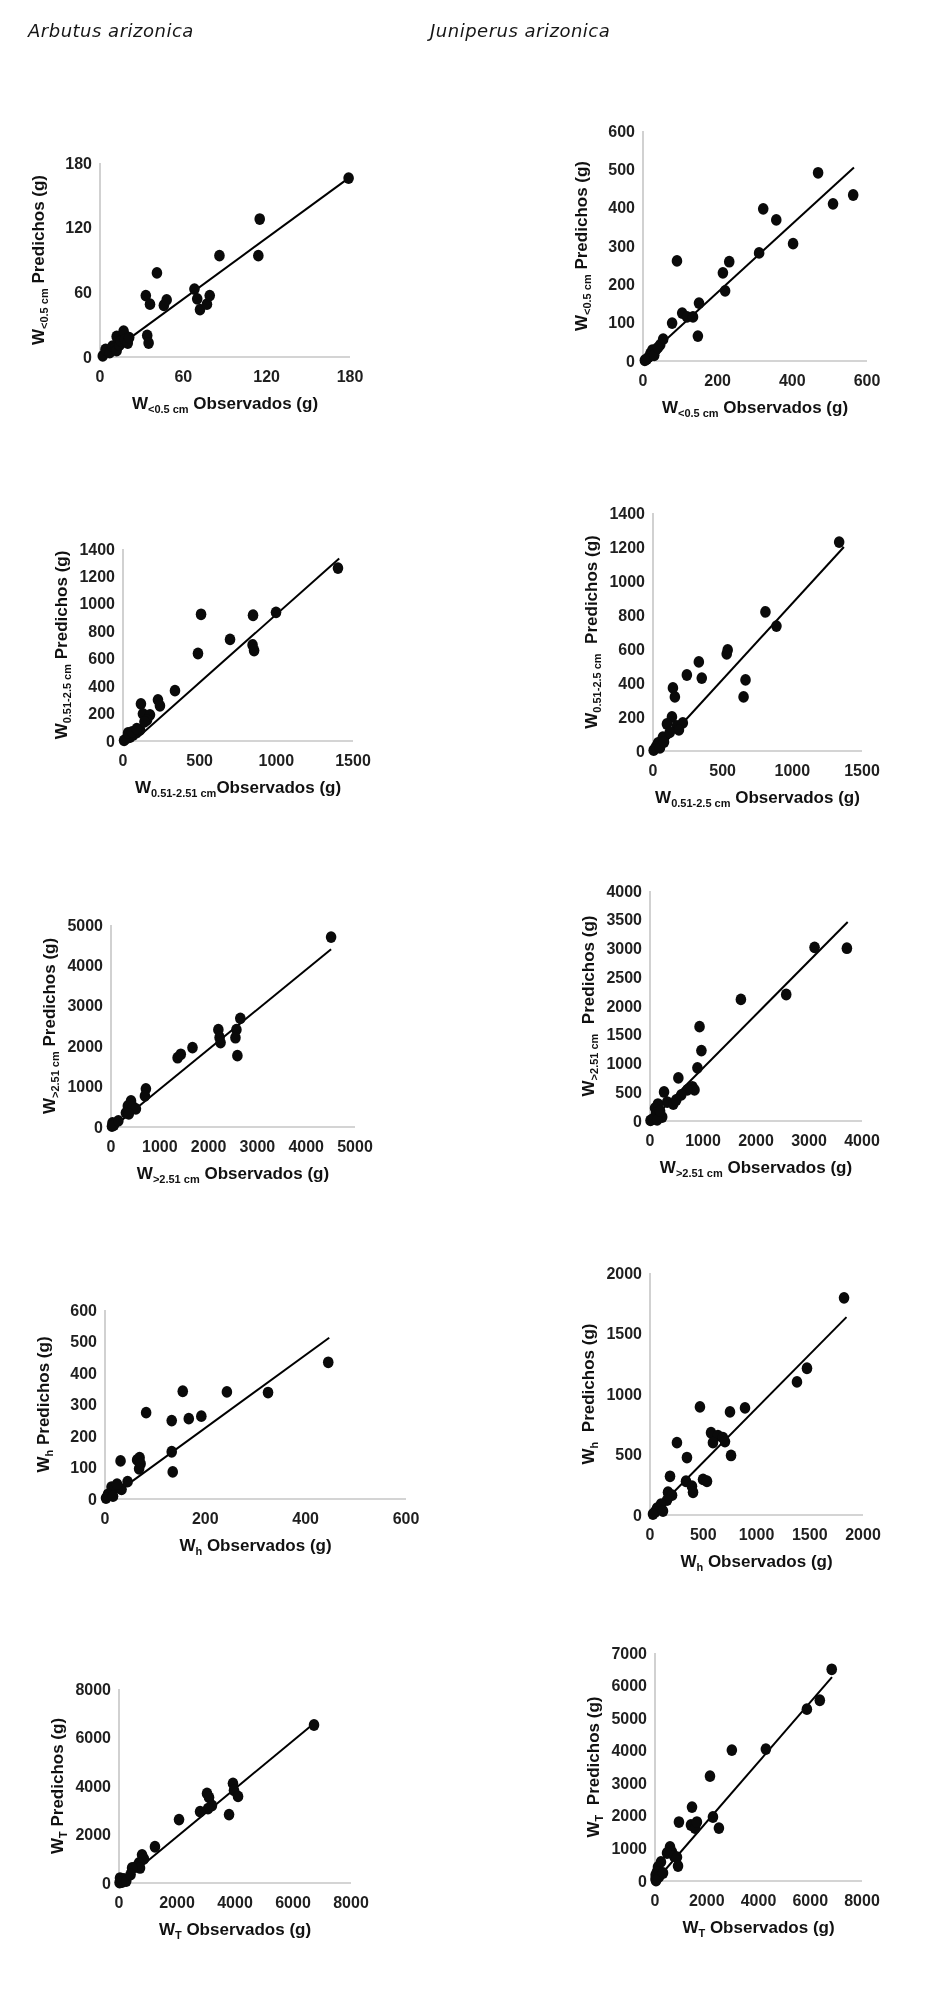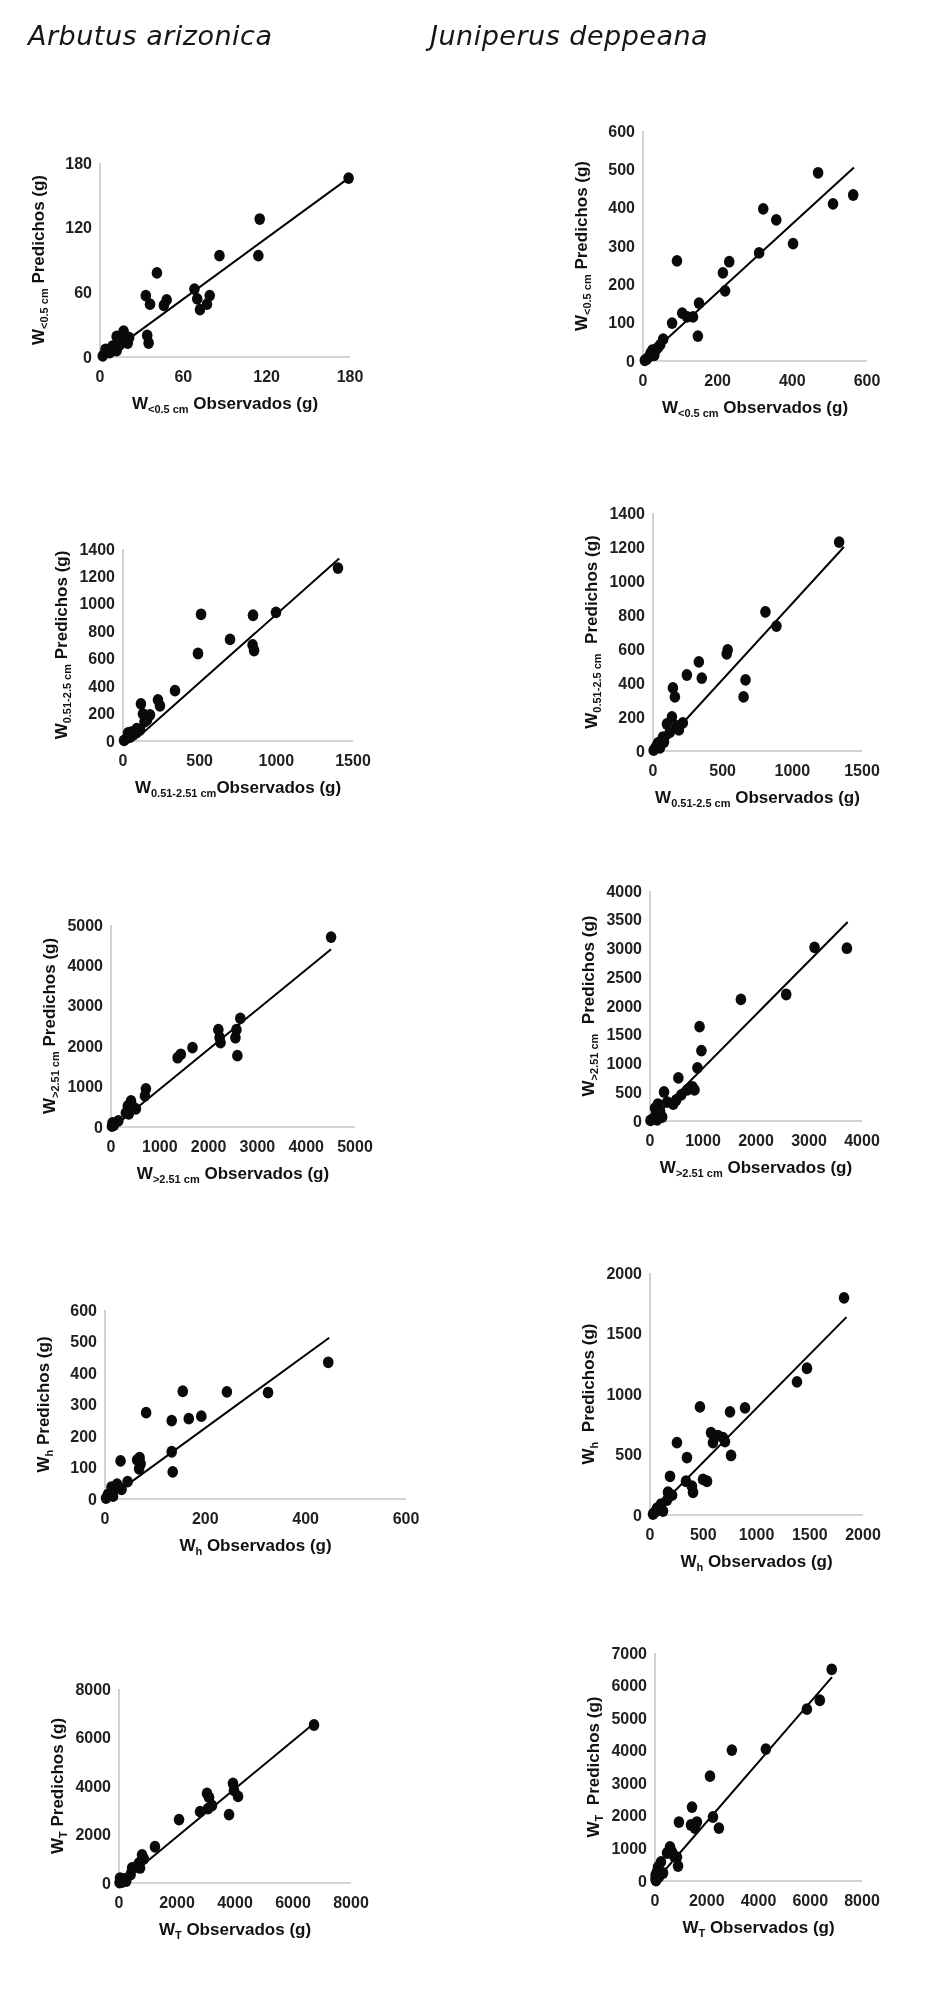--- a/index.html
+++ b/index.html
@@ -1,33 +1,33 @@
 <!DOCTYPE html>
 <html><head>
 <meta charset="utf-8">
 <style>
   html,body{margin:0;padding:0;background:#ffffff;}
   body{width:938px;height:1999px;position:relative;overflow:hidden;
        font-family:"Liberation Sans",sans-serif;}
   .col-title{position:absolute;font-family:"DejaVu Sans",sans-serif;
-       font-style:italic;font-size:27px;color:#161616;letter-spacing:.5px;
+       font-style:italic;font-size:18px;color:#161616;letter-spacing:.5px;
        white-space:nowrap;}
   .chart{position:absolute;}
   svg{display:block;}
   .tick{font-family:"Liberation Sans",sans-serif;font-weight:700;
         font-size:16px;fill:#1f1f1f;}
   .axis-title{font-family:"Liberation Sans",sans-serif;font-weight:700;
         font-size:17px;fill:#111111;}
 </style>
 </head>
 <body>
 
 <div class="col-title" style="left:28px;top:20px;">Arbutus arizonica</div>
 
-<div class="col-title" style="left:430px;top:20px;">Juniperus deppeana</div>
+<div class="col-title" style="left:430px;top:20px;">Juniperus arizonica</div>
 
 <div class="chart" style="left:20px;  top:147px;  width:354px; height:276px;">
     <svg width="354" height="276" viewBox="0 0 354 276">
       <line x1="80" y1="16" x2="80" y2="210" stroke="#c6c6c6" stroke-width="1.6"></line>
       <line x1="80" y1="210" x2="330" y2="210" stroke="#c6c6c6" stroke-width="1.6"></line>
       <g>
         <text x="72" y="215.5" text-anchor="end" class="tick">0</text>
         <text x="72" y="150.83333333333334" text-anchor="end" class="tick">60</text>
         <text x="72" y="86.16666666666669" text-anchor="end" class="tick">120</text>
         <text x="72" y="21.5" text-anchor="end" class="tick">180</text>

